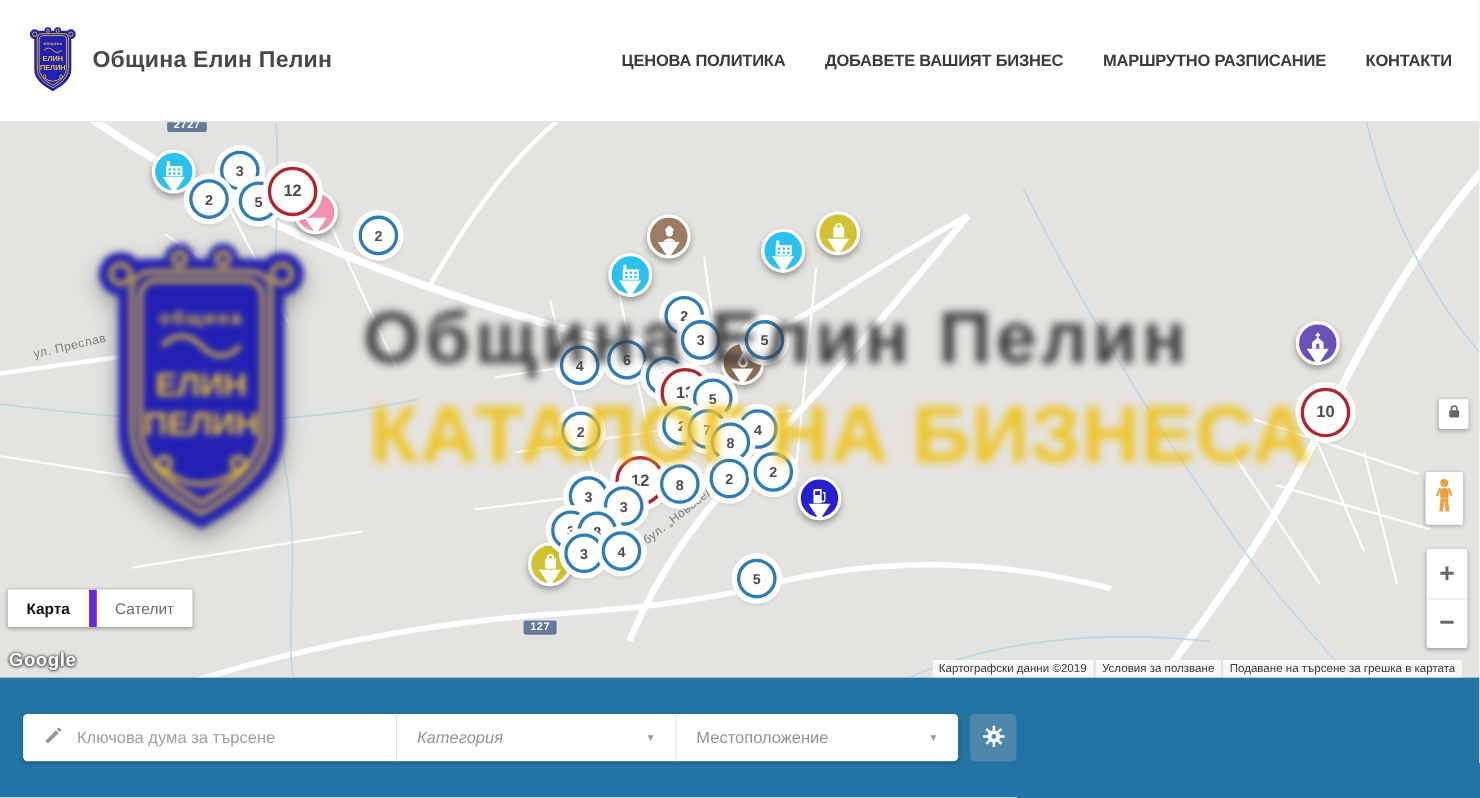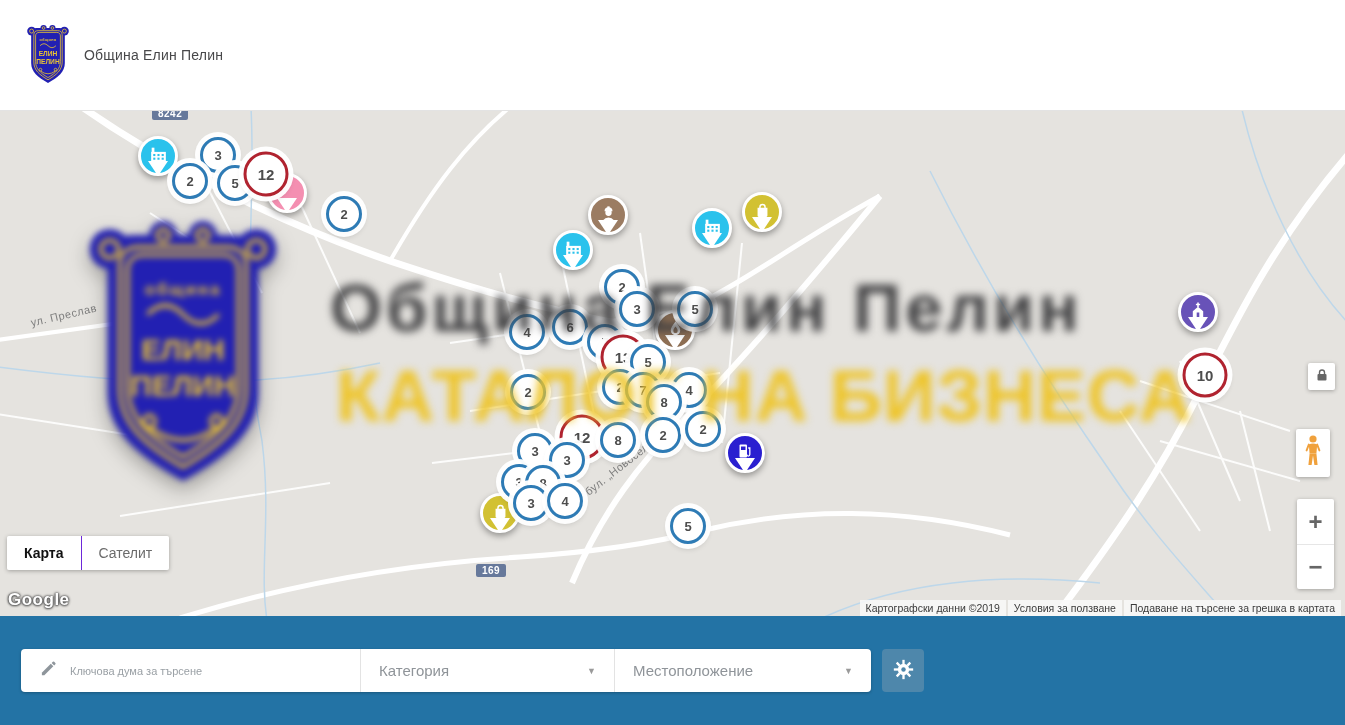--- a/index.html
+++ b/index.html
@@ -2,21 +2,21 @@
 <html><head>
 <meta charset="utf-8">
 <style>
   * { margin:0; padding:0; box-sizing:border-box; }
   html,body { width:1345px; height:725px; overflow:hidden; font-family:"Liberation Sans", sans-serif; background:#fff; }
 
   
   .header { height:111px; background:#fff; border-bottom:1px solid #e3e3e3; display:flex; align-items:center; padding:0 25px; position:relative; z-index:20; }
   .brand { display:flex; align-items:center; gap:13px; }
   .brand-crest svg { display:block; }
-  .brand-title { font-size:14px; font-weight:400; color:#48484a; letter-spacing:0.2px;text-align:right; }
+  .brand-title { font-size:21px; font-weight:700; color:#48484a; letter-spacing:0.2px;text-align:right; }
   .brand-sub { font-size:17px; font-weight:700; color:#eab200; letter-spacing:0.4px; margin-top:2px; }
   .nav { margin-left:auto; display:flex; gap:36px; align-items:center; }
   .nav-item { font-size:15px; font-weight:700; color:#3a3a3c; letter-spacing:-0.2px; cursor:pointer; white-space:nowrap; }
 
   
   .map { position:relative; width:1345px; height:505px; background:#e5e3df; overflow:hidden; }
   .roads { position:absolute; left:0; top:0; z-index:1; }
 
   .street-label { position:absolute; font-size:11px; color:#7e7e7e; white-space:nowrap; z-index:2; letter-spacing:0.5px; }
   .road-badge { position:absolute; background:#67799b; color:#fff; font-size:10px; font-weight:700; padding:1px 6px; border-radius:2px; z-index:2; letter-spacing:0.5px; }
@@ -31,47 +31,47 @@
   
   .watermark { position:absolute; inset:0; z-index:6; pointer-events:none; }
   .wm-crest { position:absolute; left:84px; top:105px; filter:blur(3px) drop-shadow(0 8px 10px rgba(0,0,0,.35)); }
   .wm-line1 { position:absolute; left:330px; top:158px; font-size:67px; font-weight:600; color:#3e3e40; letter-spacing:4px; white-space:nowrap; filter:blur(4px); }
   .wm-line2 { position:absolute; left:336px; top:243px; font-size:73px; font-weight:700; color:#eec427; letter-spacing:1px; white-space:nowrap; filter:blur(4px); }
 
   
   .maptype { position:absolute; left:7px; top:425px; display:flex; border-radius:2px; overflow:hidden; box-shadow:0 1px 4px rgba(0,0,0,.3); z-index:8; }
   .mt-btn { height:34px; padding:0 17px; background:#fff; display:flex; align-items:center; font-size:14px; cursor:pointer; }
   .mt-map { font-weight:700; color:#111; }
-  .mt-sat { color:#6b6b6b; border-left:1px solid #6d28d9; }
+  .mt-sat { color:#6b6b6b; border-left:7px solid #6d28d9; }
 
   .google-logo { position:absolute; left:8px; bottom:6px; font-size:17px; font-weight:700; color:#fff; letter-spacing:0.5px; z-index:8; cursor:pointer;
     text-shadow:0 0 3px rgba(90,90,90,.9), 0 1px 2px rgba(90,90,90,.8), 1px 0 2px rgba(90,90,90,.8), -1px 0 2px rgba(90,90,90,.8); }
 
-  .attribution { position:absolute; right:4px; bottom:0; display:flex; z-index:8; }
+  .attribution { position:absolute; right:16px; bottom:0; display:flex; z-index:8; }
   .attr-item { background:rgba(248,248,248,.87); padding:2px 6px; margin-left:2px; font-size:10.5px; color:#3a3a3a; white-space:nowrap; }
   .attr-item.link { cursor:pointer; }
 
   .ctl { position:absolute; background:#fff; border-radius:2px; box-shadow:0 1px 4px rgba(0,0,0,.3); z-index:8; display:flex; align-items:center; justify-content:center; cursor:pointer; }
   .lock-btn { right:10px; top:252px; width:27px; height:27px; }
   .pegman-btn { right:15px; top:318px; width:34px; height:48px; }
   .zoomctl { right:11px; top:388px; width:37px; height:90px; flex-direction:column; padding:0; }
   .zoom-btn { width:100%; height:45px; display:flex; align-items:center; justify-content:center; font-size:24px; font-weight:700; color:#666; cursor:pointer; }
   .zoom-out { border-top:1px solid #e6e6e6; }
 
   
   .searchbar { height:109px; display:flex; }
   .sb-left { flex:1; background:#2373a5; position:relative; }
   .sb-right { width:360px; background:#1d5a7f; display:flex; align-items:center; justify-content:center; }
   .input-group { position:absolute; left:21px; top:33px; width:850px; height:43px; background:#fff; border-radius:4px; display:flex; align-items:stretch; box-shadow:0 1px 3px rgba(0,0,0,.25); }
   .ig-keyword { width:339px; display:flex; align-items:center; padding-left:18px; gap:12px; }
-  .ig-keyword input { border:none; outline:none; flex:1; font-size:11px; color:#444; font-family:"Liberation Sans", sans-serif; background:transparent; }
+  .ig-keyword input { border:none; outline:none; flex:1; font-size:15px; color:#444; font-family:"Liberation Sans", sans-serif; background:transparent; }
   .ig-keyword input::placeholder { color:#9aa0a5; }
   .ig-sep { width:1px; background:#e3e3e3; }
   .ig-select { display:flex; align-items:center; justify-content:space-between; padding:0 18px; font-size:15px; color:#8f9499; cursor:pointer; }
-  .ig-cat { width:253px; } .ig-loc { width:256px; }
+  .ig-cat { width:253px;font-style:italic; } .ig-loc { width:256px; }
   .caret { font-size:9px; color:#9a9a9a; }
   .gear-btn { position:absolute; left:882px; top:33px; width:42px; height:43px; border-radius:4px; background:#4e87ab; border:none; display:flex; align-items:center; justify-content:center; cursor:pointer; }
   .search-btn { width:302px; height:45px; border:none; border-radius:3px; background:#efc42e; color:#fff; font-size:16px; font-weight:700; letter-spacing:0.6px; display:flex; align-items:center; justify-content:center; gap:10px; cursor:pointer; font-family:"Liberation Sans", sans-serif; box-shadow:0 2px 2px rgba(0,0,0,.12); }
 </style>
 </head>
 <body>
 
 <div class="header">
   <div class="brand">
     <span class="brand-crest" id="logoCrest">
@@ -97,20 +97,26 @@
     </g>
     <text x="50" y="39" text-anchor="middle" font-size="8.5" letter-spacing="1" fill="#e9c332" font-family="Liberation Sans, sans-serif" font-weight="700">община</text>
     <text x="50" y="72" text-anchor="middle" font-size="15" fill="#e9c332" font-family="Liberation Sans, sans-serif" font-weight="700">ЕЛИН</text>
     <text x="50" y="90" text-anchor="middle" font-size="15" fill="#e9c332" font-family="Liberation Sans, sans-serif" font-weight="700">ПЕЛИН</text>
   </svg>
       </span>
     <div>
       <div class="brand-title">Община Елин Пелин</div>
     </div>
   </div>
+  <div class="nav" id="nav">
+      <div class="nav-item">ЦЕНОВА ПОЛИТИКА</div>
+      <div class="nav-item">ДОБАВЕТЕ ВАШИЯТ БИЗНЕС</div>
+      <div class="nav-item">МАРШРУТНО РАЗПИСАНИЕ</div>
+      <div class="nav-item">КОНТАКТИ</div>
+    </div>
 </div>
 
 <div class="map" id="map">
   <svg class="roads" width="1345" height="505">
     <g fill="none" stroke="#ffffff">
       <path d="M60 -20 C140 40 260 105 390 150 C480 180 545 198 620 213" stroke-width="7"></path>
       <path d="M390 150 C430 80 468 28 520 -12" stroke-width="4"></path>
       <path d="M880 85 C810 170 742 250 682 310 C642 350 602 400 572 472" stroke-width="6"></path>
       <path d="M620 213 C700 212 760 150 880 85" stroke-width="5"></path>
       <path d="M1360 30 C1280 120 1240 200 1195 290 C1160 360 1120 420 1058 502" stroke-width="7"></path>
@@ -143,22 +149,22 @@
       <path d="M1240 -10 C1260 80 1300 160 1348 212"></path>
       <path d="M820 508 C900 470 1000 462 1100 472"></path>
     </g>
   </svg>
 
   <div id="streetLabels">
       <div class="street-label" style="left: 30px; top: 198px; transform: rotate(-13deg);">ул. Преслав</div>
       <div class="street-label" style="left: 578px; top: 352px; transform: rotate(-38deg);">бул. „Новосел</div>
     </div>
   <div id="badges">
-      <div class="road-badge" style="left: 152px; top: -4px;">8242</div>
-      <div class="road-badge" style="left: 476px; top: 453px;">169</div>
+      <div class="road-badge" style="left: 152px; top: -4px;">2727</div>
+      <div class="road-badge" style="left: 476px; top: 453px;">127</div>
     </div>
   <div id="pins">
       <div class="pin" style="left: 287px; top: 82px; background: rgb(244, 143, 177); z-index: 2;">
         <span class="pin-tail"></span>
         <span></span>
       </div>
       <div class="pin" style="left: 158px; top: 45px; background: rgb(42, 194, 236); z-index: 3;">
         <span class="pin-tail"></span>
         <span><svg viewBox="0 0 20 20" width="21" height="21">
             <rect x="3.5" y="3.5" width="2.6" height="5" fill="#fff"></rect>

